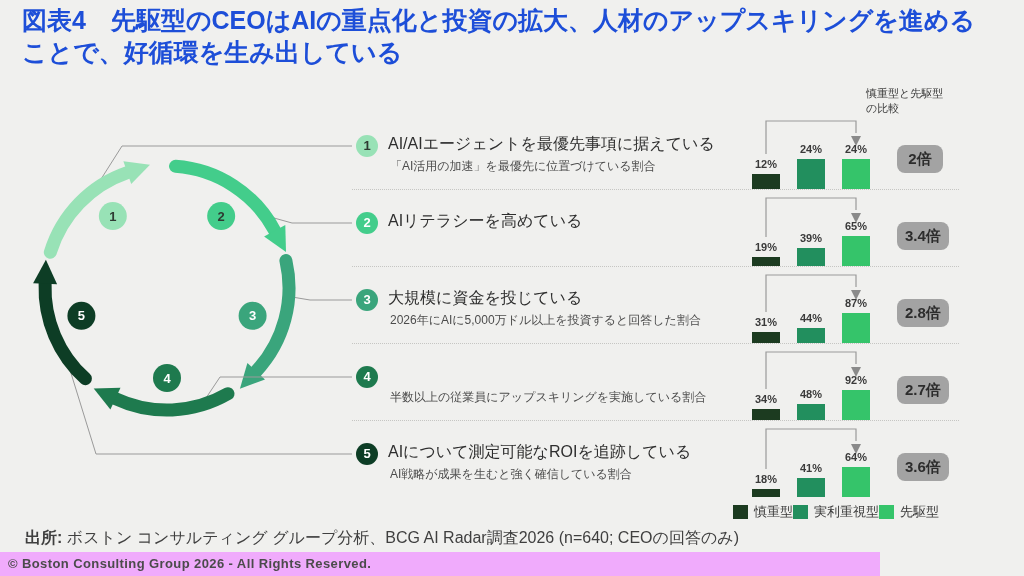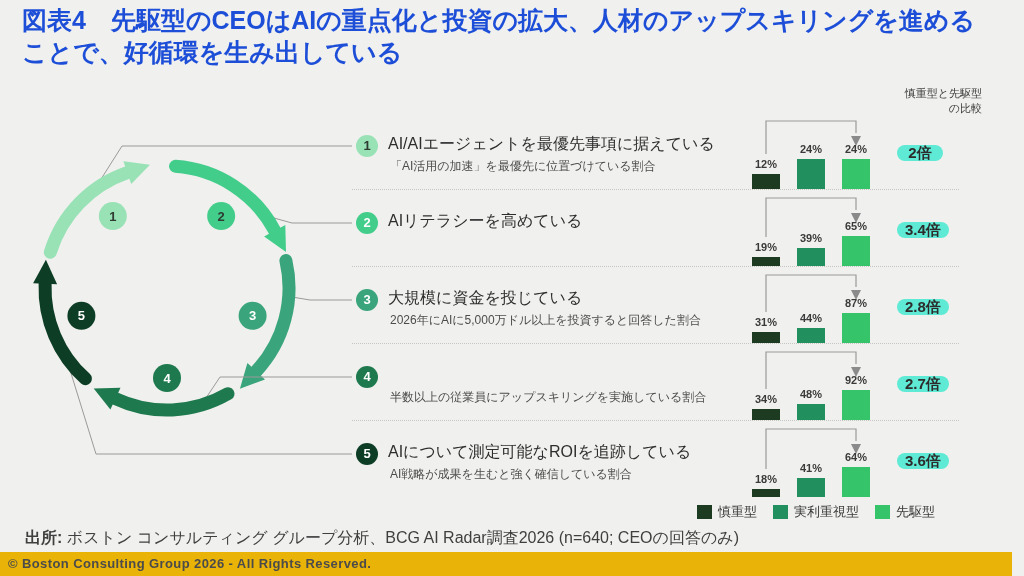--- a/index.html
+++ b/index.html
@@ -8,21 +8,21 @@
     position:relative; width:1024px; height:576px;
     background:#f0f0ee; overflow:hidden;
     font-family:"Liberation Sans","DejaVu Sans",sans-serif;
   }
   .title {
     position:absolute; left:22px; top:4px; width:985px;
     font-size:25px; font-weight:700; line-height:1.28; color:#1d4ed8;
   }
   .cmp-header {
     position:absolute; left:866px; top:86px; width:116px;
-    text-align:right; font-size:11px; line-height:1.35; color:#3a3a3a;
+    text-align:left; font-size:11px; line-height:1.35; color:#3a3a3a;
   }
   .cycle-svg { position:absolute; left:0; top:100px; }
   .rows {
     position:absolute; left:352px; top:113px; width:607px;
   }
   .row { position:relative; height:77px; }
   .row.divided { border-bottom:1px dotted #c6c6c3; }
   .row-num {
     position:absolute; left:4px; top:22px; width:22px; height:22px;
     border-radius:50%; text-align:center; line-height:22px;
@@ -31,41 +31,41 @@
   .row-title {
     position:absolute; left:36px; top:21px;
     font-size:16px; font-weight:400; color:#2e2e2e; white-space:nowrap;
   }
   .row-sub {
     position:absolute; left:38px; top:45px;
     font-size:12px; color:#4c4c4c; white-space:nowrap;
   }
   .row-chart { position:absolute; left:392px; top:0; }
   .badge {
-    position:absolute; left:545px; top:32px; min-width:46px; height:16px;
-    padding:0 8px; border-radius:8px; background:#5eead4;
+    position:absolute; left:545px; top:32px; min-width:46px; height:28px;
+    padding:0 8px; border-radius:8px; background:#a3a3a3;
     color:#2c2c2c; font-size:15px; font-weight:700;
     display:flex; align-items:center; justify-content:center;
   }
   .bar-label { font-size:11px; font-weight:600; fill:#3a3a3a; }
   .legend {
-    position:absolute; left:697px; top:503px;
-    display:flex; align-items:center; gap:16px;
+    position:absolute; left:733px; top:503px;
+    display:flex; align-items:center; 
   }
   .legend-item { display:flex; align-items:center; gap:6px; }
   .legend-swatch { width:15px; height:14px; display:inline-block; }
   .legend-label { font-size:13px; color:#3a3a3a; }
   .source {
     position:absolute; left:25px; top:528px;
     font-size:16px; color:#3f3f3f;
   }
   .source b { font-weight:700; }
   .footer {
-    position:absolute; left:0; bottom:0; width:1012px; height:24px;
-    background:#eab308; line-height:24px; padding-left:8px;
+    position:absolute; left:0; bottom:0; width:880px; height:24px;
+    background:#f0abfc; line-height:24px; padding-left:8px;
     font-size:13px; font-weight:700; color:#4b4b4b; letter-spacing:0.4px;
   }
 </style>
 </head>
 <body>
 
 <div class="slide">
 
   <div class="title">
     <div>図表4　先駆型のCEOはAIの重点化と投資の拡大、人材のアップスキリングを進める</div>

